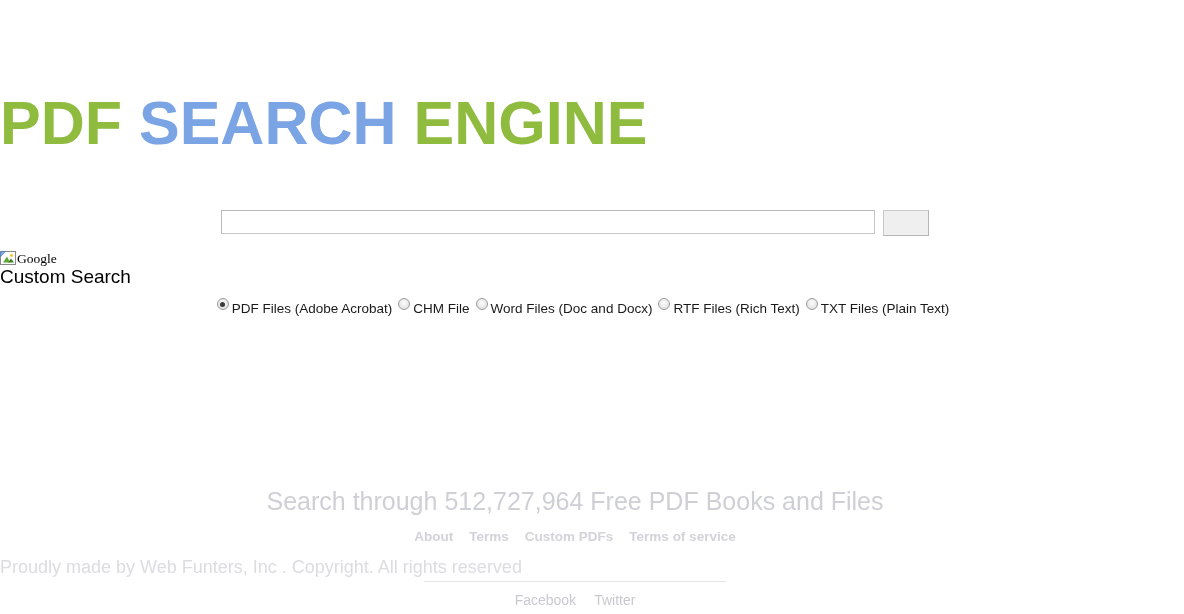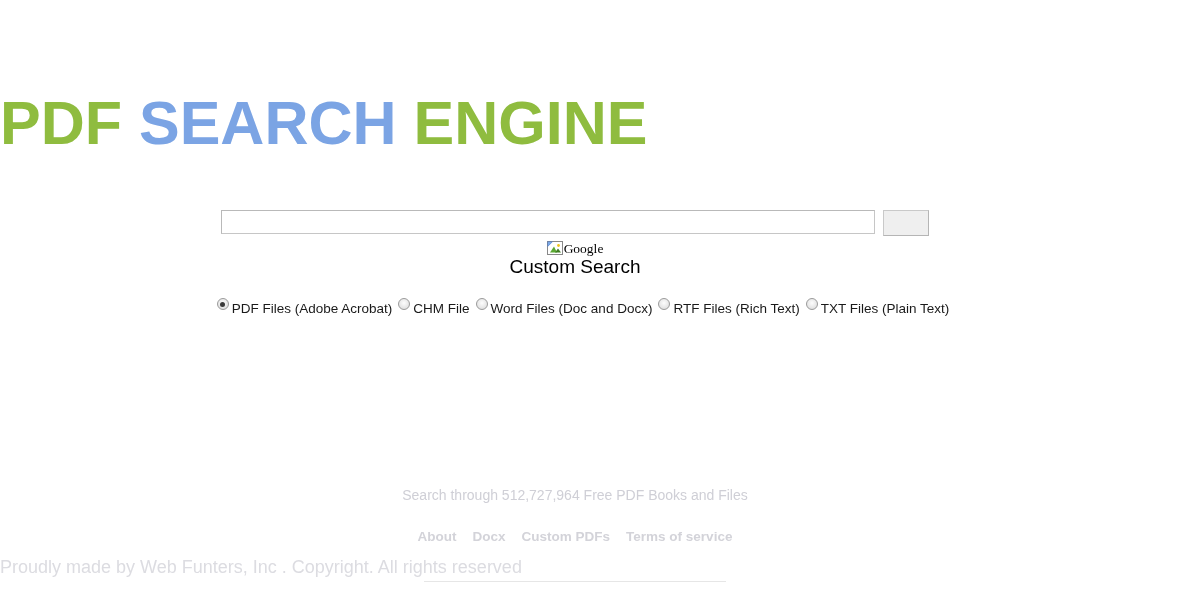--- a/index.html
+++ b/index.html
@@ -77,23 +77,22 @@
     padding: 0;
     font-size: 11px;
     color: #222;
     cursor: pointer;
   }
 
   
   .gcs-wrap {
     position: absolute;
     left: 0;
-    top: 240px;
-    width: 1150px;
-    text-align: center;
+    top: 250px;
+    width: 1150px;
     font-family: "Liberation Serif", serif;
     font-size: 13px;
     color: #000000;
     line-height: 18px;
   }
   .gcs-line1 {
     display: block;
     white-space: nowrap;
   }
   .broken-img-icon {
@@ -165,21 +164,21 @@
   }
 
   
   .footer-tagline {
     position: absolute;
     left: 0;
     top: 487px;
     width: 1150px;
     text-align: center;
     font-family: "Liberation Sans", sans-serif;
-    font-size: 14px;
+    font-size: 25px;
     color: #cfcfd6;
     white-space: nowrap;
   }
   .footer-links {
     position: absolute;
     left: 0;
     top: 529px;
     width: 1150px;
     text-align: center;
     font-size: 0;
@@ -279,23 +278,27 @@
     <span class="radio-item">
       <span class="radio-dot"></span><span class="radio-label">TXT Files (Plain Text)</span>
     </span>
 
   </div>
 
   <div class="footer-tagline">Search through 512,727,964 Free PDF Books and Files</div>
 
   <div class="footer-links">
     <a href="#">About</a>
-    <a href="#">Docx</a>
+    <a href="#">Terms</a>
     <a href="#">Custom PDFs</a>
     <a href="#">Terms of service</a>
   </div>
 
   <div class="footer-copy">Proudly made by Web Funters, Inc . Copyright. All rights reserved</div>
 
   <div class="footer-divider"></div>
 
+  <div class="footer-social">
+    <a href="#">Facebook</a>
+    <a href="#">Twitter</a>
+  </div>
 
 </div>
 
 </body></html>

